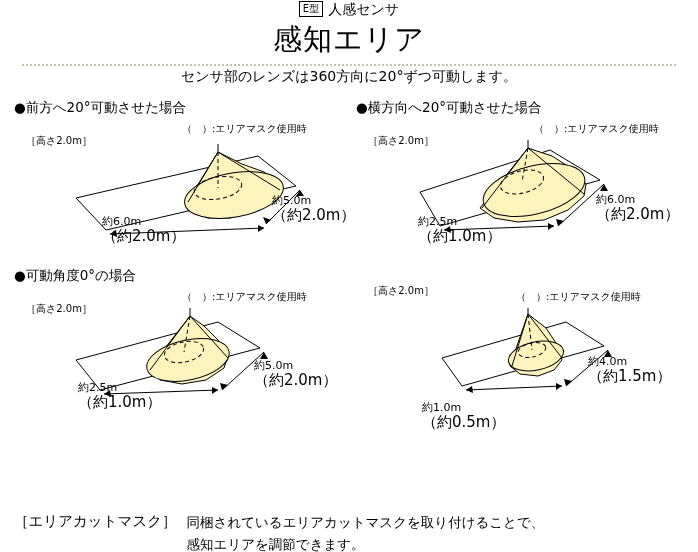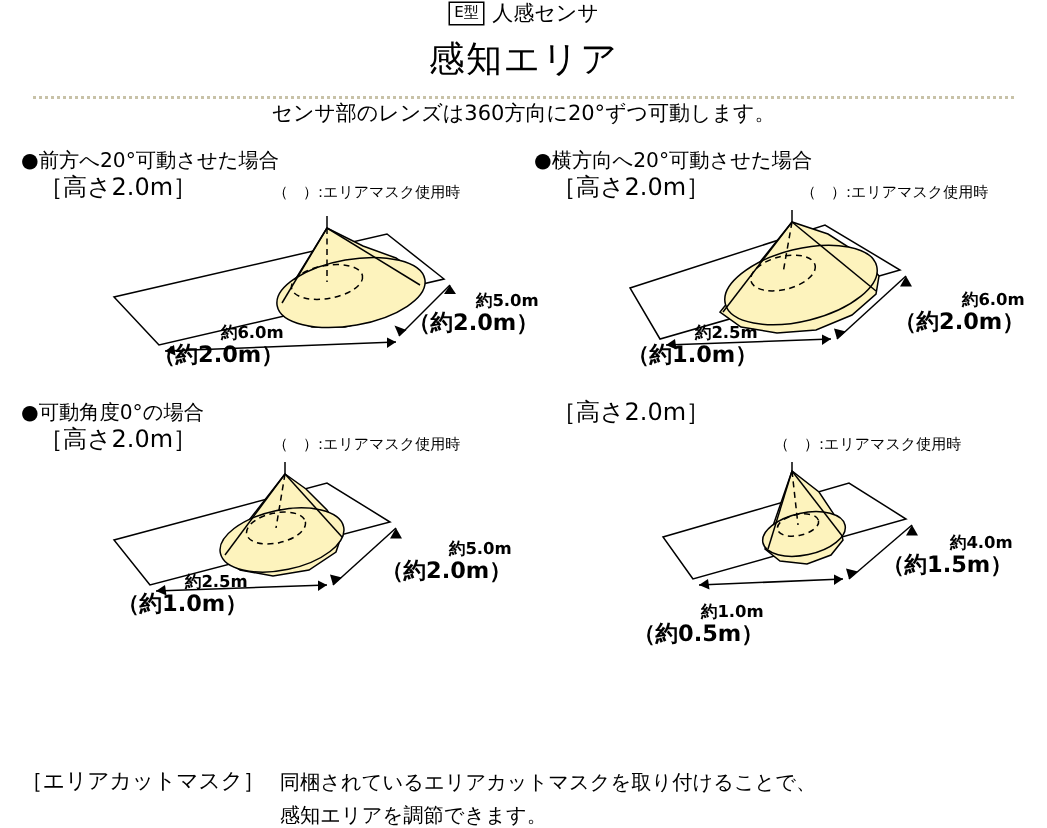--- a/index.html
+++ b/index.html
@@ -34,21 +34,21 @@
   }
   .badge {
     display: inline-block;
     border: 1px solid #000;
     font-size: 10px;
     line-height: 12px;
     padding: 1px 3px 1px 3px;
     letter-spacing: 0px;
   }
   .header-title {
-    font-size: 24px;
+    font-size: 29px;
     line-height: 30px;
     margin-top: 6px;
     letter-spacing: 1px;
   }
   .dotted-rule {
     border-top: 2px dotted #c8c2a8;
     margin: 10px 22px 0 22px;
     height: 0;
   }
   .lead {
@@ -73,41 +73,41 @@
   .p-tr { left: 356px; top: 0; }
   .p-bl { left: 14px;  top: 168px; }
   .p-br { left: 356px; top: 168px; }
 
   .panel-title {
     font-size: 13.5px;
     line-height: 18px;
     white-space: nowrap;
   }
   .panel-sub {
-    font-size: 16px;
+    font-size: 10px;
     line-height: 18px;
     padding-left: 12px;
     white-space: nowrap;
+    margin-top: 16px;
   }
   .mask-note {
     position: absolute;
     font-size: 10px;
     line-height: 14px;
     white-space: nowrap;
   }
   .fig {
     position: absolute;
   }
   .dim {
     position: absolute;
     font-size: 11px;
     line-height: 15px;
     white-space: nowrap;
-    text-align: right;
-    font-weight: bold;
+    text-align: left;
   }
   .dim .small {
     display: block;
     font-size: 15px;
     line-height: 14px;
   }
   
   .footer {
     position: absolute;
     left: 14px;

